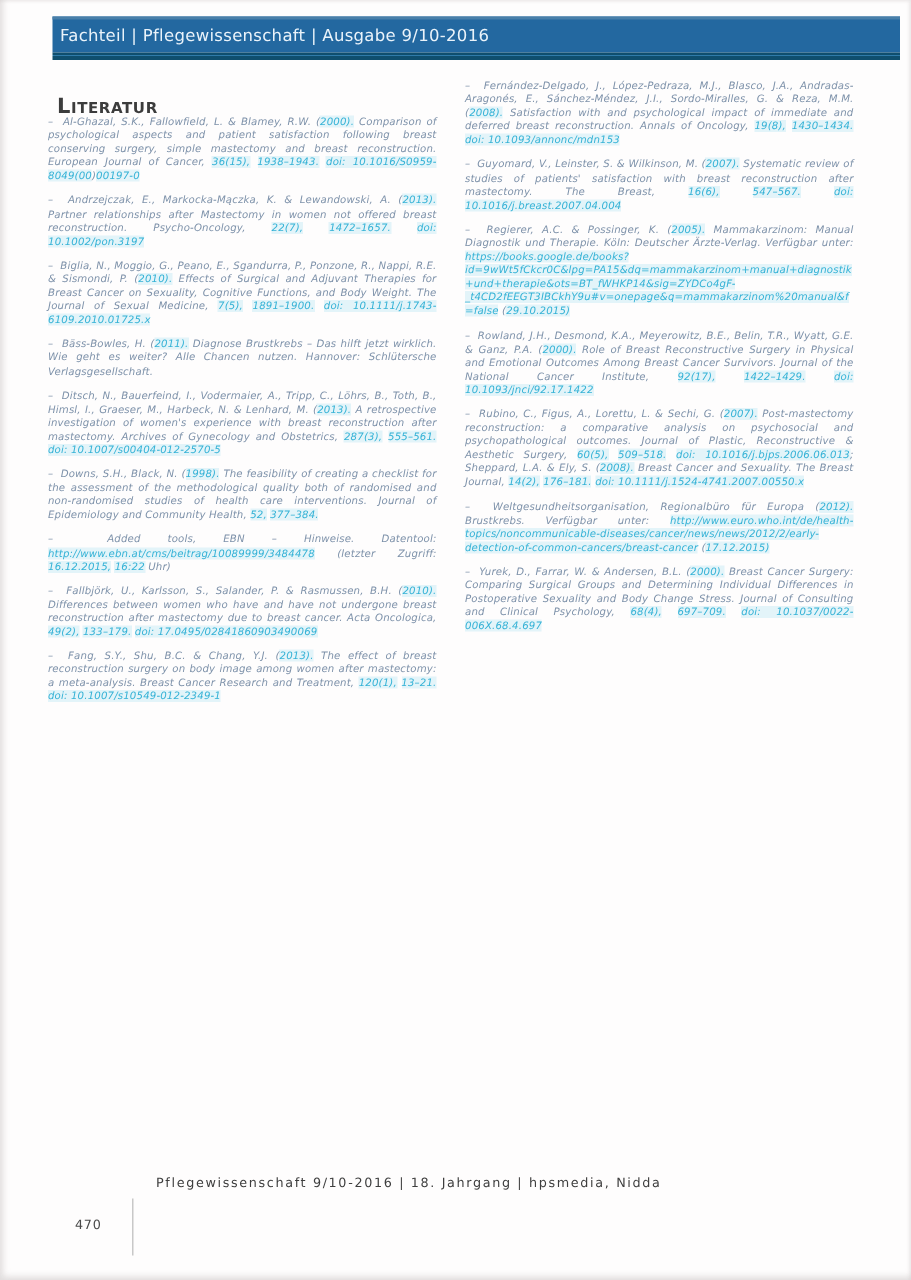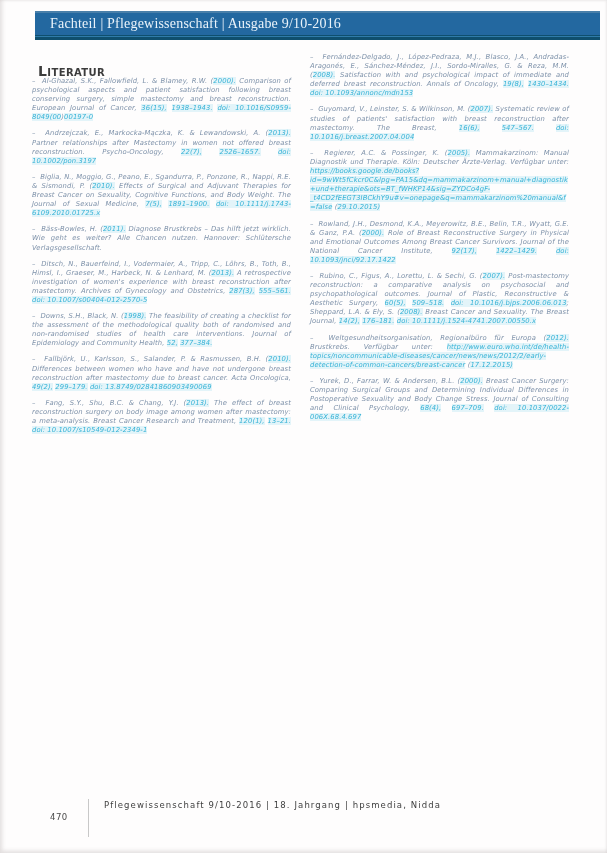--- a/index.html
+++ b/index.html
@@ -11,22 +11,22 @@
   }
   
   .page-edge { position:absolute; inset:0; box-shadow:inset 2px -2px 4px rgba(190,185,185,.45), inset -1px 1px 2px rgba(230,225,225,.5); pointer-events:none; }
 
   
   .header-band {
     position:absolute; left:35px; top:11px; width:565px; height:22px;
     background:#2368a0; border-top:2px solid #497fa9;
   }
   .header-band .header-label {
-    display:block; line-height:22px; padding-left:15px;
-    color:#eaf3fa; font-size:14px; letter-spacing:.2px; white-space:nowrap;font-family:Liberation Serif, serif;
+    display:block; line-height:22px; padding-left:5px;
+    color:#eaf3fa; font-size:11px; letter-spacing:.2px; white-space:nowrap;
   }
   .header-rules {
     position:absolute; left:35px; top:35px; width:565px; height:5px;
     background:linear-gradient(to bottom,#0f4f6e 0 1.5px,#2f7ba9 1.5px 2.5px,#0f4f6e 2.5px 5px);
   }
 
   
   .section-title {
     position:absolute; left:38px; top:54px;
     font-size:14px; font-weight:bold; color:#3c3c3c;
@@ -49,44 +49,45 @@
 
   
   .footer-page {
     position:absolute; left:50px; top:812px;
     font-size:8.5px; color:#4a4a4a; letter-spacing:.5px;
   }
   .footer-divider {
     position:absolute; left:88px; top:799px; width:1px; height:38px; background:#c8c8c8;
   }
   .footer-journal {
-    position:absolute; left:104px; top:800px;
+    position:absolute; left:104px; top:784px;
     font-size:8.5px; color:#3e3e3e; letter-spacing:1.1px; white-space:nowrap;
   }
 </style>
 </head>
 <body>
 
 <div class="page-edge"></div>
 
 <div class="header-band">
   <span class="header-label">Fachteil | Pflegewissenschaft | Ausgabe 9/10-2016</span>
 </div>
 <div class="header-rules"></div>
 
 <h1 class="section-title">Literatur</h1>
 
 <div class="col col-left">
     <p class="ref">Al-Ghazal, S.K., Fallowfield, L. &amp; Blamey, R.W. (<span class="hl">2000).</span> Comparison of psychological aspects and patient satisfaction following breast conserving surgery, simple mastectomy and breast reconstruction. European Journal of Cancer, <span class="hl">36(15),</span> <span class="hl">1938–1943.</span> <span class="hl">doi: 10.1016/S0959-8049(00</span>)<span class="hl">00197-0</span></p>
-    <p class="ref">Andrzejczak, E., Markocka-Mączka, K. &amp; Lewandowski, A. (<span class="hl">2013).</span> Partner relationships after Mastectomy in women not offered breast reconstruction. Psycho-Oncology, <span class="hl">22(7),</span> <span class="hl">2526–1657.</span> <span class="hl">doi: 10.1002/pon.3197</span></p>
+    <p class="ref">Andrzejczak, E., Markocka-Mączka, K. &amp; Lewandowski, A. (<span class="hl">2013).</span> Partner relationships after Mastectomy in women not offered breast reconstruction. Psycho-Oncology, <span class="hl">22(7),</span> <span class="hl">1472–1657.</span> <span class="hl">doi: 10.1002/pon.3197</span></p>
     <p class="ref">Biglia, N., Moggio, G., Peano, E., Sgandurra, P., Ponzone, R., Nappi, R.E. &amp; Sismondi, P. (<span class="hl">2010).</span> Effects of Surgical and Adjuvant Therapies for Breast Cancer on Sexuality, Cognitive Functions, and Body Weight. The Journal of Sexual Medicine, <span class="hl">7(5),</span> <span class="hl">1891–1900.</span> <span class="hl">doi: 10.1111/j.1743-6109.2010.01725.x</span></p>
     <p class="ref">Bäss-Bowles, H. (<span class="hl">2011).</span> Diagnose Brustkrebs – Das hilft jetzt wirklich. Wie geht es weiter? Alle Chancen nutzen. Hannover: Schlütersche Verlagsgesellschaft.</p>
     <p class="ref">Ditsch, N., Bauerfeind, I., Vodermaier, A., Tripp, C., Löhrs, B., Toth, B., Himsl, I., Graeser, M., Harbeck, N. &amp; Lenhard, M. (<span class="hl">2013).</span> A retrospective investigation of women's experience with breast reconstruction after mastectomy. Archives of Gynecology and Obstetrics, <span class="hl">287(3),</span> <span class="hl">555–561.</span> <span class="hl">doi: 10.1007/s00404-012-2570-5</span></p>
     <p class="ref">Downs, S.H., Black, N. (<span class="hl">1998).</span> The feasibility of creating a checklist for the assessment of the methodological quality both of randomised and non-randomised studies of health care interventions. Journal of Epidemiology and Community Health, <span class="hl">52,</span> <span class="hl">377–384.</span></p>
-    <p class="ref">Fallbjörk, U., Karlsson, S., Salander, P. &amp; Rasmussen, B.H. (<span class="hl">2010).</span> Differences between women who have and have not undergone breast reconstruction after mastectomy due to breast cancer. Acta Oncologica, <span class="hl">49(2),</span> <span class="hl">299–179.</span> <span class="hl">doi: 13.8749/02841860903490069</span></p>
+    <p class="ref">Added tools, EBN – Hinweise. Datentool: <span class="hl">http://www.ebn.at/cms/beitrag/10089999/3484478</span> (letzter Zugriff: <span class="hl">16.12.2015,</span> <span class="hl">16:22</span> Uhr)</p>
+    <p class="ref">Fallbjörk, U., Karlsson, S., Salander, P. &amp; Rasmussen, B.H. (<span class="hl">2010).</span> Differences between women who have and have not undergone breast reconstruction after mastectomy due to breast cancer. Acta Oncologica, <span class="hl">49(2),</span> <span class="hl">133–179.</span> <span class="hl">doi: 17.0495/02841860903490069</span></p>
     <p class="ref">Fang, S.Y., Shu, B.C. &amp; Chang, Y.J. (<span class="hl">2013).</span> The effect of breast reconstruction surgery on body image among women after mastectomy: a meta-analysis. Breast Cancer Research and Treatment, <span class="hl">120(1),</span> <span class="hl">13–21.</span> <span class="hl">doi: 10.1007/s10549-012-2349-1</span></p>
   </div>
 
 <div class="col col-right">
     <p class="ref">Fernández-Delgado, J., López-Pedraza, M.J., Blasco, J.A., Andradas-Aragonés, E., Sánchez-Méndez, J.I., Sordo-Miralles, G. &amp; Reza, M.M. (<span class="hl">2008).</span> Satisfaction with and psychological impact of immediate and deferred breast reconstruction. Annals of Oncology, <span class="hl">19(8),</span> <span class="hl">1430–1434.</span> <span class="hl">doi: 10.1093/annonc/mdn153</span></p>
     <p class="ref">Guyomard, V., Leinster, S. &amp; Wilkinson, M. (<span class="hl">2007).</span> Systematic review of studies of patients' satisfaction with breast reconstruction after mastectomy. The Breast, <span class="hl">16(6),</span> <span class="hl">547–567.</span> <span class="hl">doi: 10.1016/j.breast.2007.04.004</span></p>
     <p class="ref">Regierer, A.C. &amp; Possinger, K. (<span class="hl">2005).</span> Mammakarzinom: Manual Diagnostik und Therapie. Köln: Deutscher Ärzte-Verlag. Verfügbar unter: <span class="hl">https://books.google.de/books?id=9wWt5fCkcr0C&amp;lpg=PA15&amp;dq=mammakarzinom+manual+diagnostik+und+therapie&amp;ots=BT_fWHKP14&amp;sig=ZYDCo4gF-_t4CD2fEEGT3IBCkhY9u#v=onepage&amp;q=mammakarzinom%20manual&amp;f=false</span> (<span class="hl">29.10.2015)</span></p>
     <p class="ref">Rowland, J.H., Desmond, K.A., Meyerowitz, B.E., Belin, T.R., Wyatt, G.E. &amp; Ganz, P.A. (<span class="hl">2000).</span> Role of Breast Reconstructive Surgery in Physical and Emotional Outcomes Among Breast Cancer Survivors. Journal of the National Cancer Institute, <span class="hl">92(17),</span> <span class="hl">1422–1429.</span> <span class="hl">doi: 10.1093/jnci/92.17.1422</span></p>
     <p class="ref">Rubino, C., Figus, A., Lorettu, L. &amp; Sechi, G. (<span class="hl">2007).</span> Post-mastectomy reconstruction: a comparative analysis on psychosocial and psychopathological outcomes. Journal of Plastic, Reconstructive &amp; Aesthetic Surgery, <span class="hl">60(5),</span> <span class="hl">509–518.</span> <span class="hl">doi: 10.1016/j.bjps.2006.06.013</span>; Sheppard, L.A. &amp; Ely, S. (<span class="hl">2008).</span> Breast Cancer and Sexuality. The Breast Journal, <span class="hl">14(2),</span> <span class="hl">176–181.</span> <span class="hl">doi: 10.1111/j.1524-4741.2007.00550.x</span></p>
     <p class="ref">Weltgesundheitsorganisation, Regionalbüro für Europa (<span class="hl">2012).</span> Brustkrebs. Verfügbar unter: <span class="hl">http://www.euro.who.int/de/health-topics/noncommunicable-diseases/cancer/news/news/2012/2/early-detection-of-common-cancers/breast-cancer</span> (<span class="hl">17.12.2015)</span></p>

